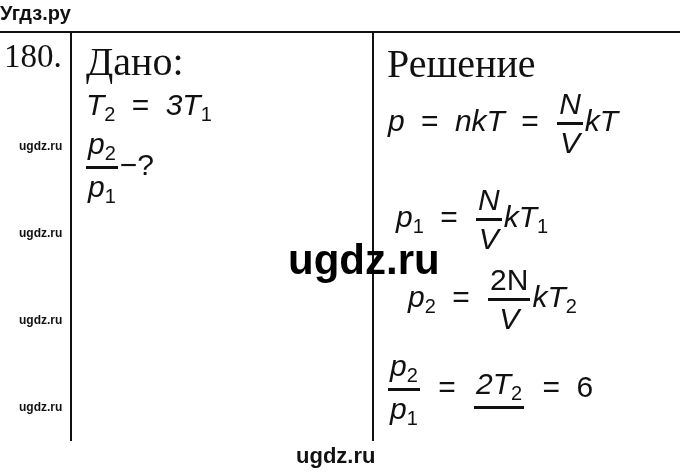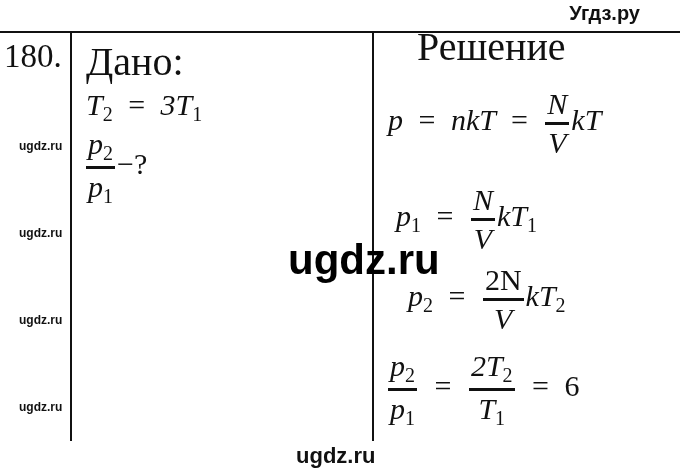--- a/index.html
+++ b/index.html
@@ -1,44 +1,44 @@
 <!DOCTYPE html>
 <html><head>
   <meta charset="utf-8">
   <style>
     html, body { margin: 0; padding: 0; background: #ffffff; }
     body { width: 680px; height: 472px; position: relative; overflow: hidden; font-family: "Liberation Serif", serif; color: #111; }
     .hline { position: absolute; left: 0; top: 31px; width: 680px; height: 2px; background: #111; }
     .vline { position: absolute; top: 31px; width: 2px; height: 410px; background: #111; }
-    .header-wm { position: absolute; top: 2px; left: 0; width: 640px; text-align: right; font-family: "Liberation Sans", sans-serif; font-weight: bold; font-size: 20px; }
+    .header-wm { position: absolute; top: 2px; left: 0; width: 640px; text-align: left; font-family: "Liberation Sans", sans-serif; font-weight: bold; font-size: 20px; }
     .footer-wm { position: absolute; top: 443px; left: 296px; font-family: "Liberation Sans", sans-serif; font-weight: bold; font-size: 22px; }
     .big-wm { position: absolute; top: 236px; left: 288px; font-family: "Liberation Sans", sans-serif; font-weight: bold; font-size: 42px; letter-spacing: 0px; color: #000; z-index: 5; }
     .side-wm { position: absolute; left: 19px; font-family: "Liberation Sans", sans-serif; font-weight: bold; font-size: 12px; }
     .num { position: absolute; left: 4px; top: 38px; font-size: 33px; }
     .head { position: absolute; font-size: 40px; }
-    .m { font-family: Liberation Serif, serif; font-style: italic; font-size: 30px; position: absolute; white-space: nowrap; line-height: 1; }
+    .m { font-family: Liberation Sans, sans-serif; font-style: italic; font-size: 30px; position: absolute; white-space: nowrap; line-height: 1; }
     .m .up { font-style: normal; }
     .m sub { font-size: 20px; font-style: normal; vertical-align: -6px; }
     .frac { display: inline-block; vertical-align: middle; text-align: center; margin: 0 2px; }
     .frac .n, .frac .d { display: block; line-height: 1.05; padding: 0 2px; }
     .frac .bar { display: block; height: 3px; background: #111; margin: 2px 0; }
     .op { font-style: normal; margin: 0 8px; }
   </style>
 </head>
 <body>
 
 <div class="header-wm">Угдз.ру</div>
 
 <div class="hline"></div>
 <div class="vline" style="left:70px"></div>
 <div class="vline" style="left:372px"></div>
 
 <div class="num">180.</div>
 <div class="head" style="left:86px; top:38px;">Дано:</div>
-<div class="head" style="left:387px; top:23px;margin-left:30px;">Решение</div>
+<div class="head" style="left:387px; top:40px;">Решение</div>
 
 <div class="m" style="left:86px; top:90px;">
   <span>T</span><sub>2</sub>
   <span class="op">=</span>
   <span>3T</span><sub>1</sub>
 </div>
 
 <div class="m" style="left:84px; top:128px;">
   <span class="frac">
     <span class="n"><span>p</span><sub>2</sub></span>
@@ -82,21 +82,20 @@
 <div class="m" style="left:386px; top:350px;">
   <span class="frac">
     <span class="n"><span>p</span><sub>2</sub></span>
     <span class="bar"></span>
     <span class="d"><span>p</span><sub>1</sub></span>
   </span>
   <span class="op">=</span>
   <span class="frac">
     <span class="n"><span>2T</span><sub>2</sub></span>
     <span class="bar"></span>
-    <span class="d"><span>T</span><sub>1</sub></span>
   </span>
   <span class="op">=</span>
   <span class="up">6</span>
 </div>
 
 <div class="side-wm" style="top:139px;">ugdz.ru</div>
 <div class="side-wm" style="top:226px;">ugdz.ru</div>
 <div class="side-wm" style="top:313px;">ugdz.ru</div>
 <div class="side-wm" style="top:400px;">ugdz.ru</div>
 

